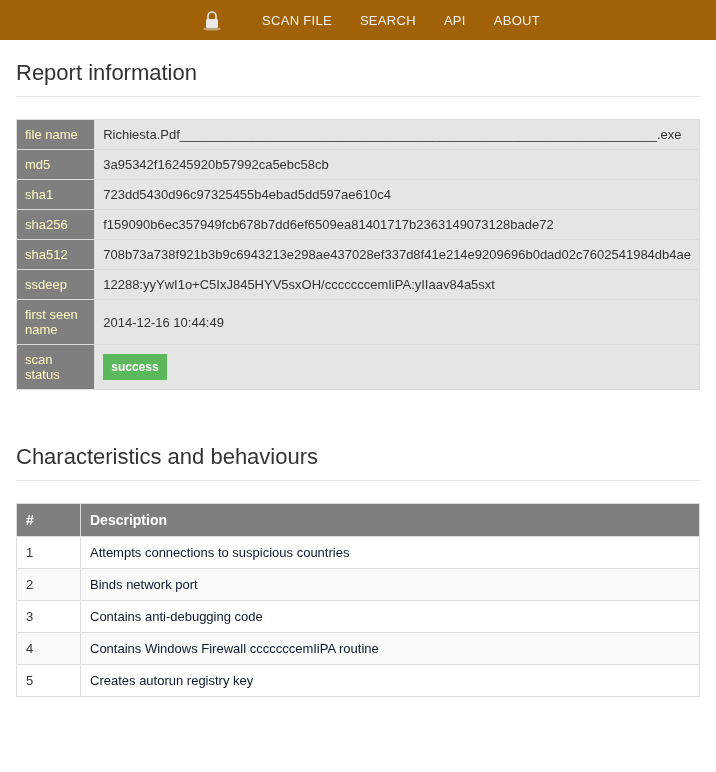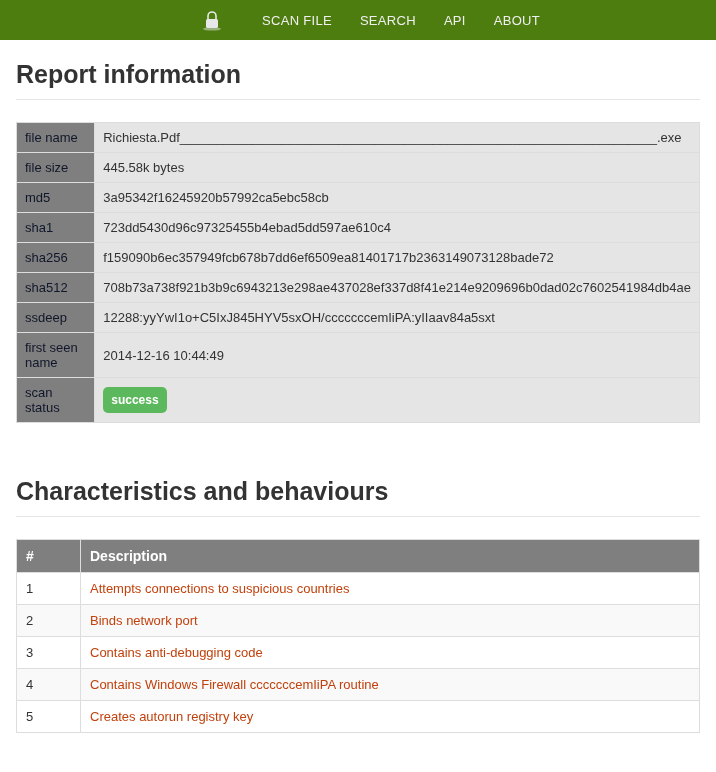--- a/index.html
+++ b/index.html
@@ -1,33 +1,33 @@
 <!DOCTYPE html>
 <html><head>
 <meta charset="utf-8">
 <style>
 * { box-sizing: border-box; margin: 0; padding: 0; }
 body { font-family: "Helvetica Neue", Helvetica, Arial, sans-serif; font-size: 13px; color: #333; background: #fff; }
-.navbar { background: #4d7c0f; height: 40px; display: flex; align-items: center; padding: 0 16px 0 200px; gap: 28px; }
+.navbar { background: #a16207; height: 40px; display: flex; align-items: center; padding: 0 16px 0 200px; gap: 28px; }
 .navbar .logo { display: flex; align-items: center; margin-right: 10px; }
 .navbar .logo svg { width: 24px; height: 24px; }
 .navbar a { color: #f0f0f0; text-decoration: none; font-size: 13px; letter-spacing: 0.3px; }
 .container { padding: 16px 16px 0 16px; }
-h1.section-title { font-size: 25px; font-weight: 700; color: #333; margin: 4px 0 10px 0; }
+h1.section-title { font-size: 22px; font-weight: 400; color: #333; margin: 4px 0 10px 0; }
 hr.divider { border: none; border-top: 1px solid #e5e5e5; margin-bottom: 22px; }
 .info-table { width: 100%; border-collapse: collapse; border: 1px solid #ddd; }
 .info-table td { border: 1px solid #ddd; padding: 7px 8px; vertical-align: middle; }
-.info-table td.key { background: #807f7f; color: #0f172a; width: 150px; font-size: 13px; }
+.info-table td.key { background: #807f7f; color: #fef9c3; width: 150px; font-size: 13px; }
 .info-table td.val { background: #e5e5e5; color: #333; font-size: 13px; white-space: nowrap; overflow: hidden; }
-.badge-success { display: inline-block; background: #5cb85c; color: #fff; border-radius: 5px; padding: 6px 8px; font-weight: bold; font-size: 12px; }
+.badge-success { display: inline-block; background: #5cb85c; color: #fff; border-radius: 0; padding: 6px 8px; font-weight: bold; font-size: 12px; }
 .spacer { height: 50px; }
 .behav-table { width: 100%; border-collapse: collapse; }
 .behav-table th { background: #807f7f; color: #fff; text-align: left; padding: 8px 9px; font-size: 14px; font-weight: bold; border: 1px solid #ddd; }
 .behav-table th.num { width: 64px; }
-.behav-table td { border: 1px solid #ddd; padding: 8px 9px; font-size: 13px; color: #c2410c; }
+.behav-table td { border: 1px solid #ddd; padding: 8px 9px; font-size: 13px; color: #0f172a; }
 .behav-table tr:nth-child(even) td { background: #f9f9f9; }
 .behav-table td.num { color: #333; }
 </style>
 </head>
 <body>
 
 <div class="navbar">
   <span class="logo">
     <svg viewBox="0 0 24 24">
         <g fill="none" stroke="#e8e8e8" stroke-width="1.6">
@@ -46,24 +46,20 @@
 <div class="container">
 
   <h1 class="section-title">Report information</h1>
   <hr class="divider">
 
   <table class="info-table">
     <tbody id="report-body">
         <tr>
           <td class="key">file name</td>
           <td class="val">Richiesta.Pdf__________________________________________________________________.exe</td>
-        </tr>
-        <tr>
-          <td class="key">file size</td>
-          <td class="val">445.58k bytes</td>
         </tr>
         <tr>
           <td class="key">md5</td>
           <td class="val">3a95342f16245920b57992ca5ebc58cb</td>
         </tr>
         <tr>
           <td class="key">sha1</td>
           <td class="val">723dd5430d96c97325455b4ebad5dd597ae610c4</td>
         </tr>
         <tr>

